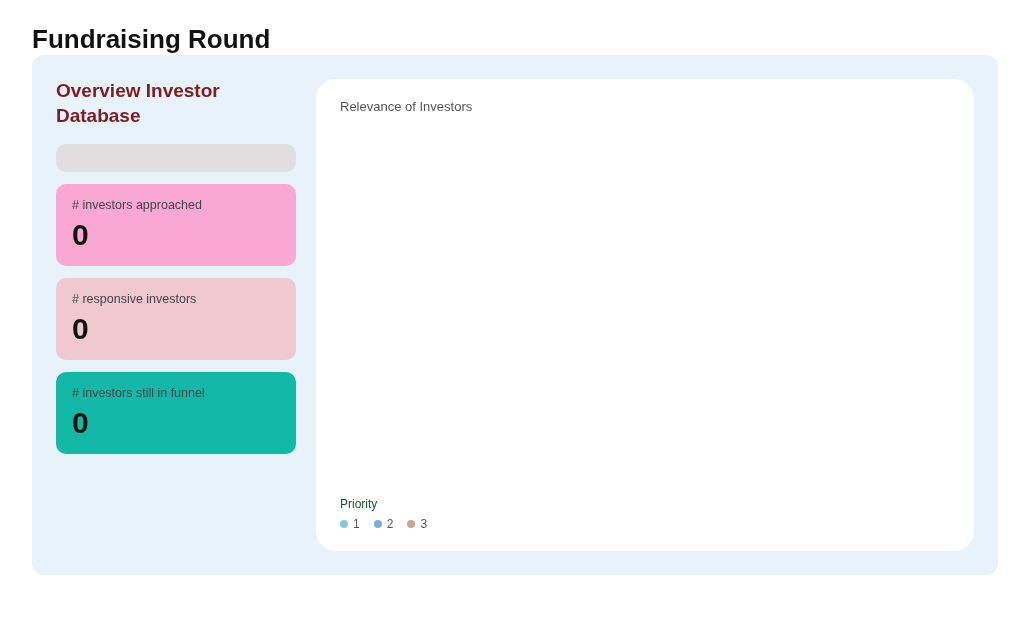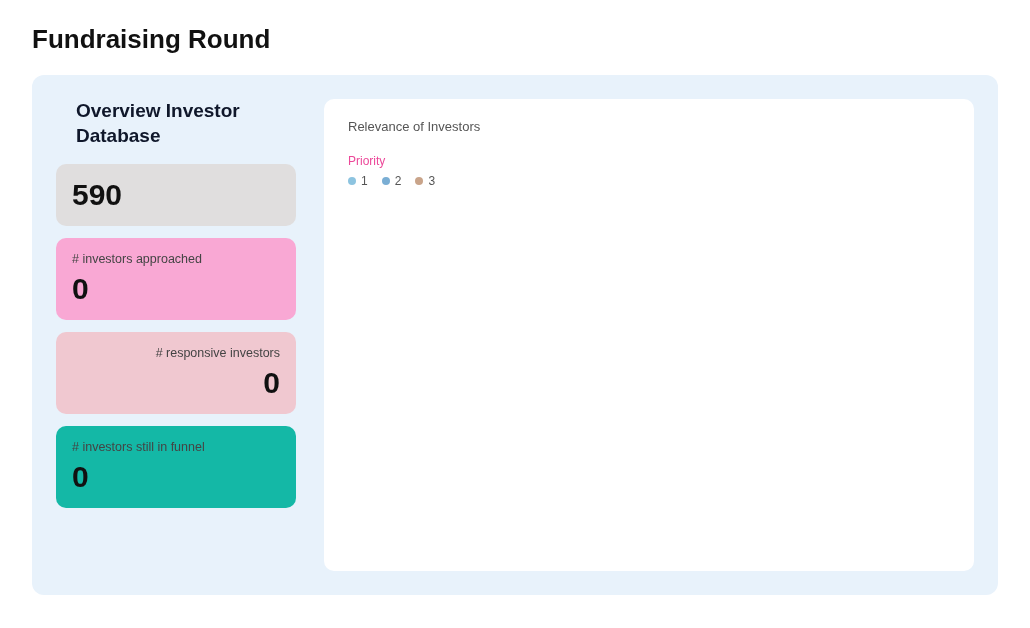--- a/index.html
+++ b/index.html
@@ -7,92 +7,89 @@
       font-family: -apple-system, BlinkMacSystemFont, 'Segoe UI', Helvetica, Arial, sans-serif;
       background: #fff;
       padding: 24px 32px;
       min-height: 628px;
       width: 1030px;
     }
     .page-title {
       font-size: 26px;
       font-weight: 700;
       color: #111;
-      margin-bottom: 20px;
     }
     .dashboard-panel {
       background: #e8f2fb;
       border-radius: 12px;
       padding: 24px;
       display: flex;
       gap: 20px;
       min-height: 520px;
     }
     .left-column {
       width: 240px;
       flex-shrink: 0;
       display: flex;
       flex-direction: column;
       gap: 0;
     }
     .left-header {
       font-size: 19px;
       font-weight: 700;
-      color: #0f172a;
+      color: #7f1d1d;
       margin-bottom: 16px;
       line-height: 1.3;
-      margin-left: 20px;
     }
     .stat-card {
       border-radius: 10px;
       padding: 14px 16px;
       margin-bottom: 12px;
     }
     .stat-card .card-label {
       font-size: 12.5px;
       color: #444;
       margin-bottom: 6px;
     }
     .stat-card .card-value {
       font-size: 30px;
       font-weight: 600;
       color: #111;
     }
     .card-grey { background: #e0dede; }
     .card-peach { background: #f9a8d4; }
-    .card-pink { background: #f0c8d0; text-align: right; }
+    .card-pink { background: #f0c8d0; }
     .card-yellow { background: #14b8a6; }
 
     .right-column {
       flex: 1;
       background: #fff;
-      border-radius: 10px;
+      border-radius: 20px;
       padding: 20px 24px;
       display: flex;
       flex-direction: column;
-      justify-content: flex-start;
-      margin-left: 8px;
+      justify-content: space-between;
     }
     .chart-title {
       font-size: 13px;
       color: #555;
       margin-bottom: 8px;
     }
     .chart-area {
       flex: 1;
       display: flex;
       align-items: center;
       justify-content: center;
     }
     .legend-area {
       margin-top: 12px;
     }
     .legend-title {
       font-size: 12px;
-      color: #ec4899;
+      color: #14532d;
       margin-bottom: 6px;
     }
     .legend-items {
       display: flex;
       gap: 14px;
       align-items: center;
     }
     .legend-item {
       display: flex;
       align-items: center;
@@ -111,21 +108,20 @@
 
 <h1 class="page-title">Fundraising Round</h1>
 
 <div class="dashboard-panel">
 
   <div class="left-column">
     <div class="left-header">Overview Investor Database</div>
 
     <div id="stat-cards-container">
         <div class="stat-card card-grey">
-          <div class="card-value">590</div>
         </div>
         <div class="stat-card card-peach">
           <div class="card-label"># investors approached</div>
           <div class="card-value">0</div>
         </div>
         <div class="stat-card card-pink">
           <div class="card-label"># responsive investors</div>
           <div class="card-value">0</div>
         </div>
         <div class="stat-card card-yellow">

